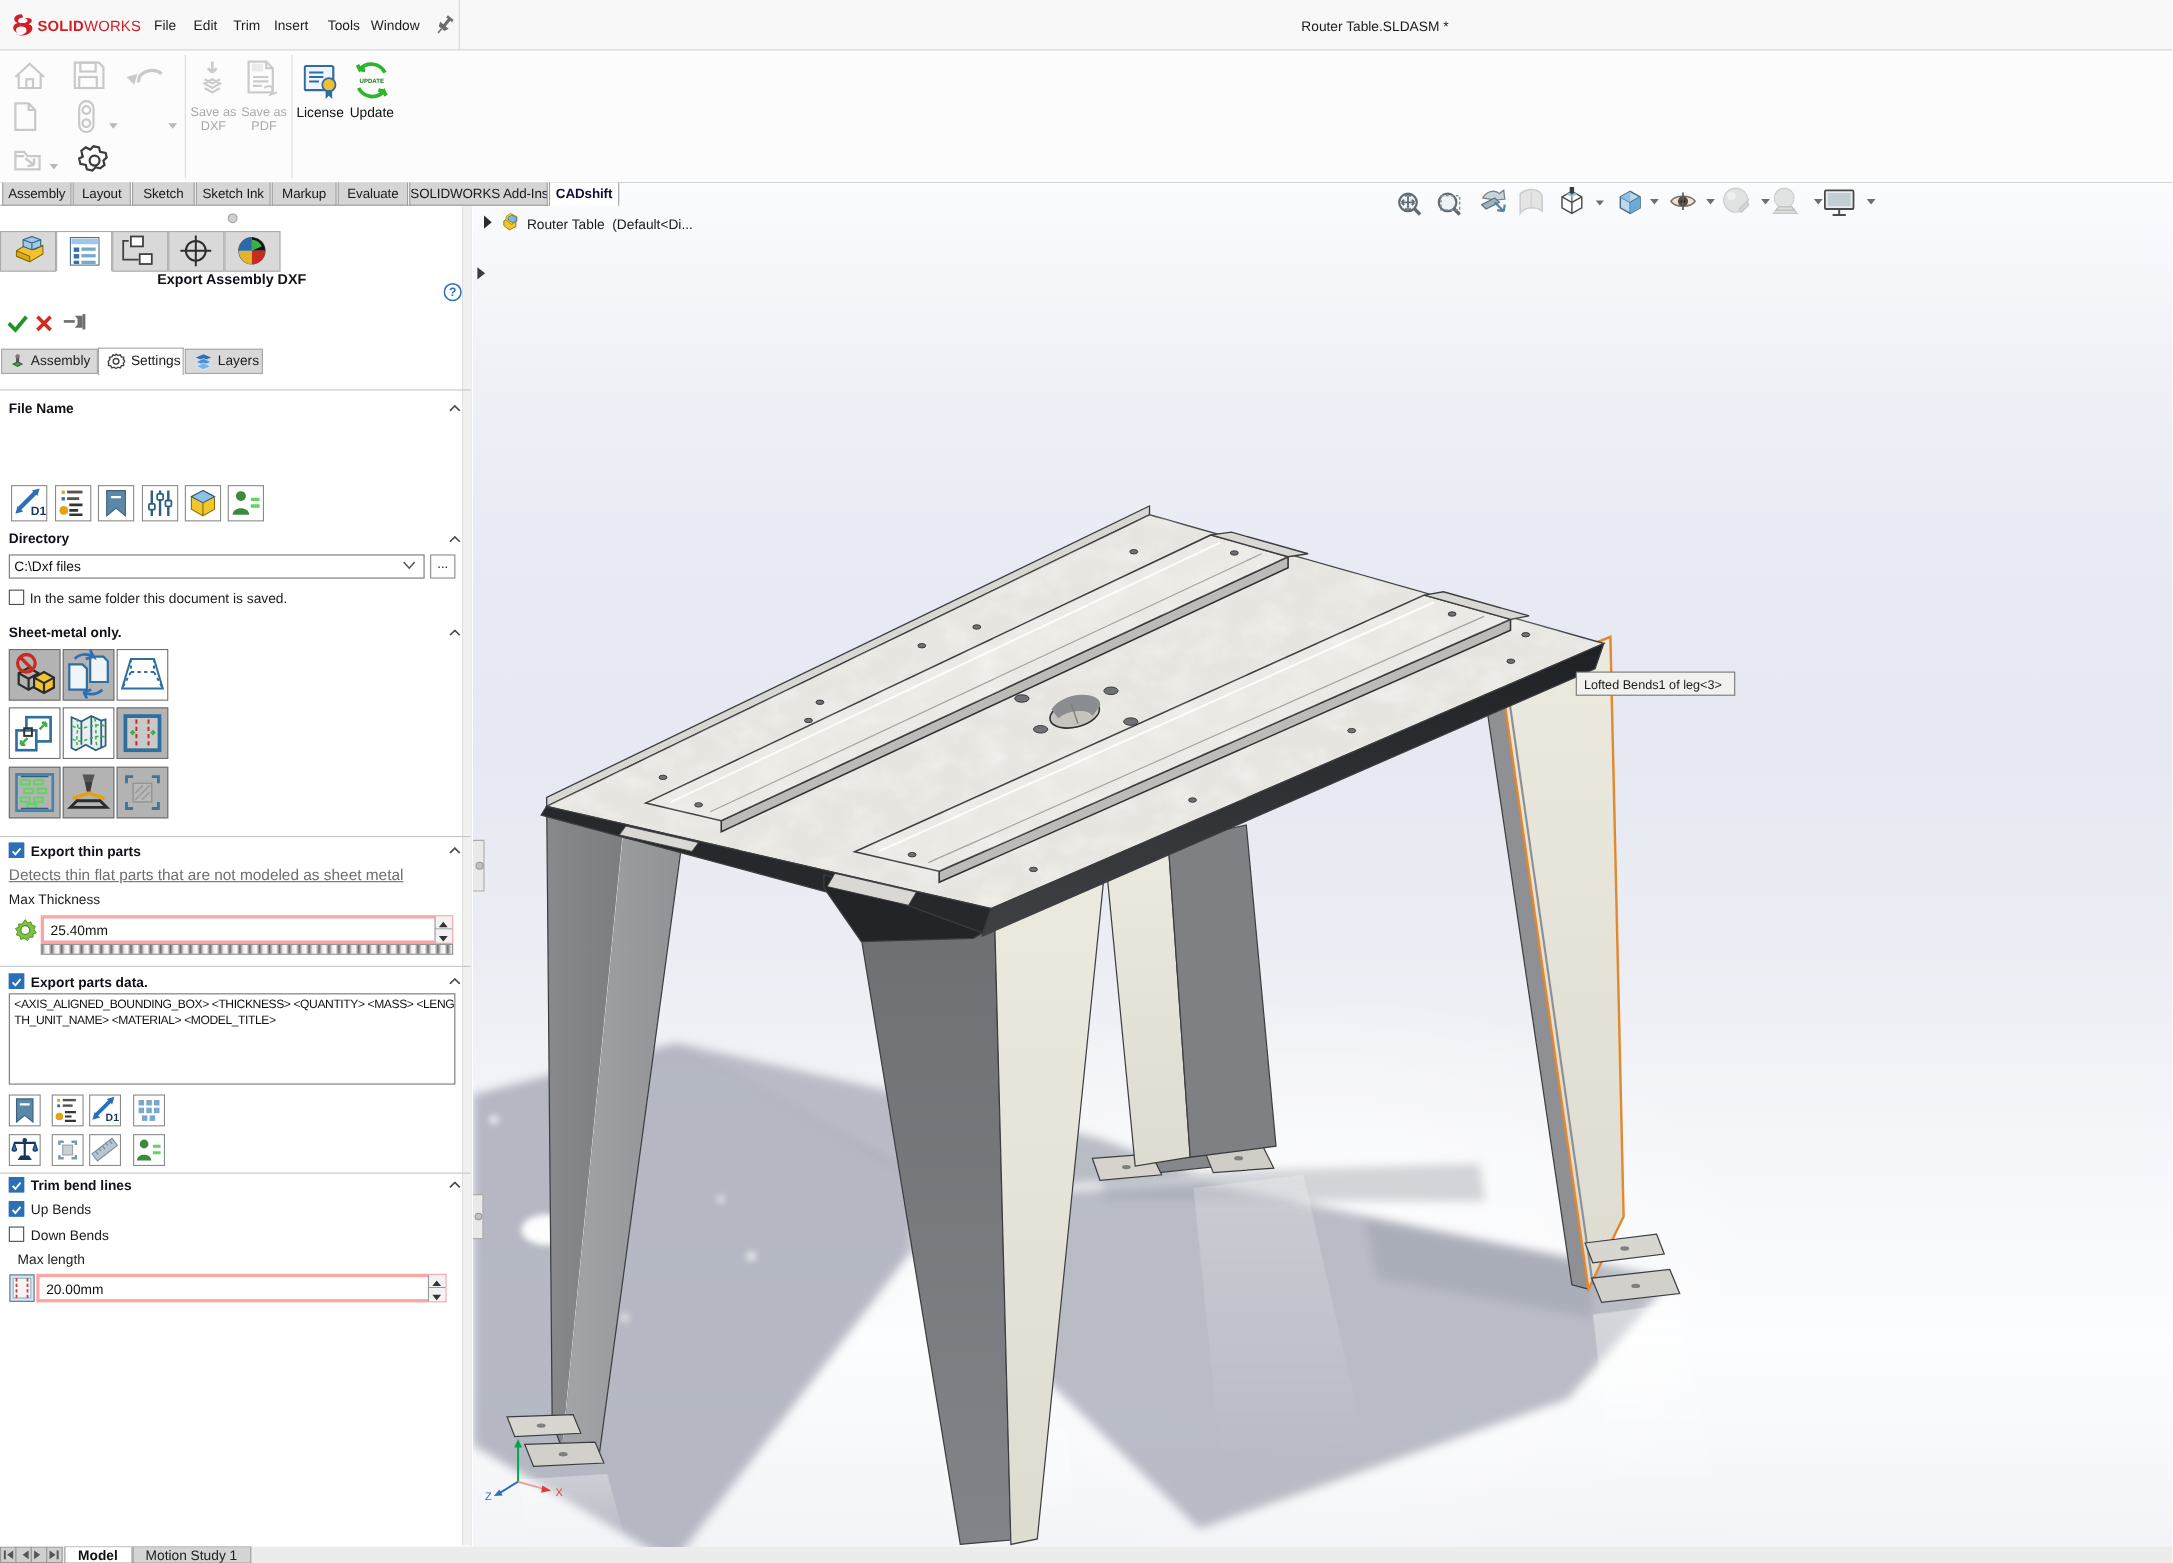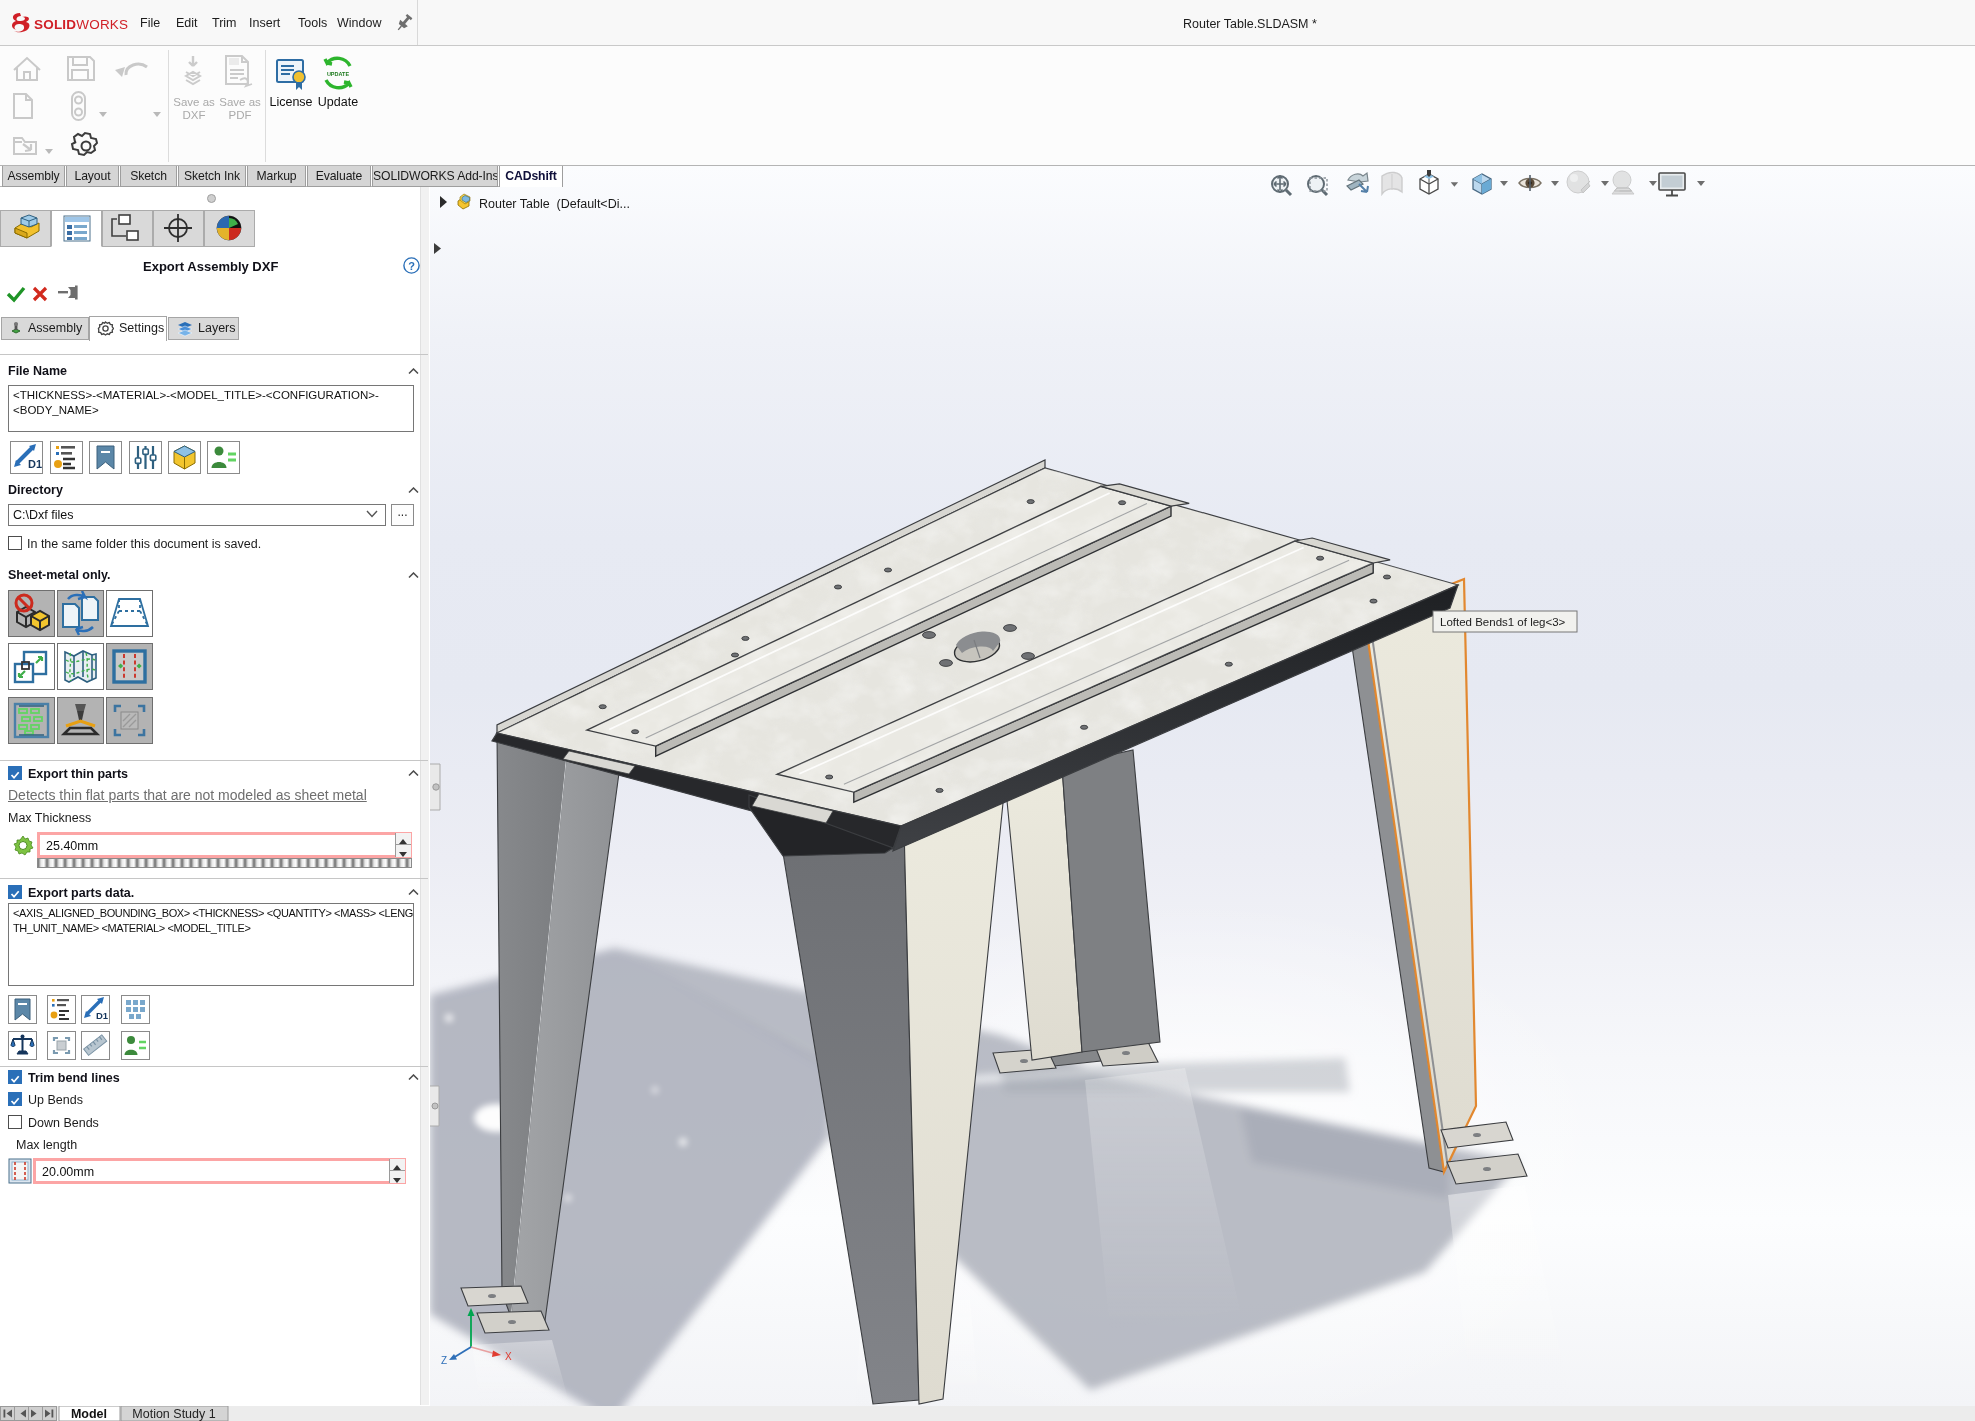--- a/index.html
+++ b/index.html
@@ -447,21 +447,21 @@
           </g>
         </svg></div>
     <div class="ptab" style="left:204px;"><svg width="49" height="35" viewBox="0 0 49 35">
           <circle cx="24" cy="17" r="12" fill="#e8e8e8" stroke="#555"></circle>
           <path d="M24 5 A12 12 0 0 1 36 17 L24 17 Z" fill="#111"></path>
           <path d="M12 17 A12 12 0 0 0 24 29 L24 17 Z" fill="#e4b32a"></path>
           <path d="M24 29 A12 12 0 0 0 36 17 L24 17 Z" fill="#cc2a1e"></path>
           <path d="M12 17 A12 12 0 0 1 24 5 L24 17 Z" fill="#2a68b0"></path>
           <path d="M24 7 A10 10 0 0 1 33 13 L24 17Z" fill="#3fae49"></path>
         </svg></div>
-    <div class="hdr" style="left:143px;top:72px;font-size:13px;">Export Assembly DXF</div>
+    <div class="hdr" style="left:143px;top:59px;font-size:13px;">Export Assembly DXF</div>
     <svg class="abs" style="left:403px;top:70px;" width="17" height="17" viewBox="0 0 17 17">
         <circle cx="8.5" cy="8.5" r="7.6" fill="#fff" stroke="#2a6fb8" stroke-width="1.4"></circle>
         <text x="8.5" y="12.5" font-size="11" font-weight="bold" fill="#2a6fb8" text-anchor="middle" font-family="Liberation Sans">?</text>
       </svg>
     <svg class="abs" style="left:6px;top:96px;" width="90" height="22" viewBox="0 0 90 22">
         <path d="M2 11 L8 17 L18 5" fill="none" stroke="#1f9427" stroke-width="3.4"></path>
         <path d="M28 5 L40 17 M40 5 L28 17" fill="none" stroke="#d22a1e" stroke-width="3.2"></path>
         <g fill="#6e6e6e">
           <rect x="52" y="8" width="10" height="2.4"></rect>
           <path d="M62 4 L69 4 L69 15 L62 15 L64.5 12 L64.5 7 Z"></path>
@@ -490,21 +490,20 @@
         <path d="M2 9 L9 6 L16 9 L9 12 Z" fill="#4a8fd8" stroke="#fff" stroke-width=".5"></path>
         <path d="M2 13 L9 10 L16 13 L9 16 Z" fill="#77b3e8" stroke="#fff" stroke-width=".5"></path>
       </svg>
     <div class="lbl" style="left:198px;top:134px;">Layers</div>
     <div class="sep" style="top:167px;"></div>
 
     <div class="hdr" style="left:8px;top:177px;">File Name</div>
     <svg class="chev" style="left:408px;top:181px;" viewBox="0 0 11 6">
         <path d="M1 5.5 L5.5 1 L10 5.5" fill="none" stroke="#4c4c4c" stroke-width="1.5"></path>
       </svg>
-    <div class="tbox" style="left:8px;top:198px;width:406px;height:47px;white-space:nowrap;overflow:hidden;">&lt;THICKNESS&gt;-&lt;MATERIAL&gt;-&lt;MODEL_TITLE&gt;-&lt;CONFIGURATION&gt;-<br>&lt;BODY_NAME&gt;</div>
     <div class="ibtn" style="left:10px;top:254px;width:33px;height:33px;"><svg width="31" height="31" viewBox="0 0 31 31">
           <path d="M6 21 L21 6" stroke="#2a6fb8" stroke-width="4"></path>
           <path d="M3 25 L10 23 L5 18 Z" fill="#2a6fb8"></path>
           <path d="M25 2 L18 4 L23 9 Z" fill="#2a6fb8"></path>
           <text x="17" y="26" font-size="11" font-weight="bold" fill="#16365c" font-family="Liberation Sans">D1</text>
         </svg></div>
     <div class="ibtn" style="left:50px;top:254px;width:33px;height:33px;"><svg width="31" height="31" viewBox="0 0 31 31">
           <rect x="5" y="4" width="3" height="3" fill="#e8a013"></rect>
           <rect x="10" y="4" width="14" height="2.6" fill="#555"></rect>
           <rect x="5" y="10" width="3" height="3" fill="#2a6fb8"></rect>

